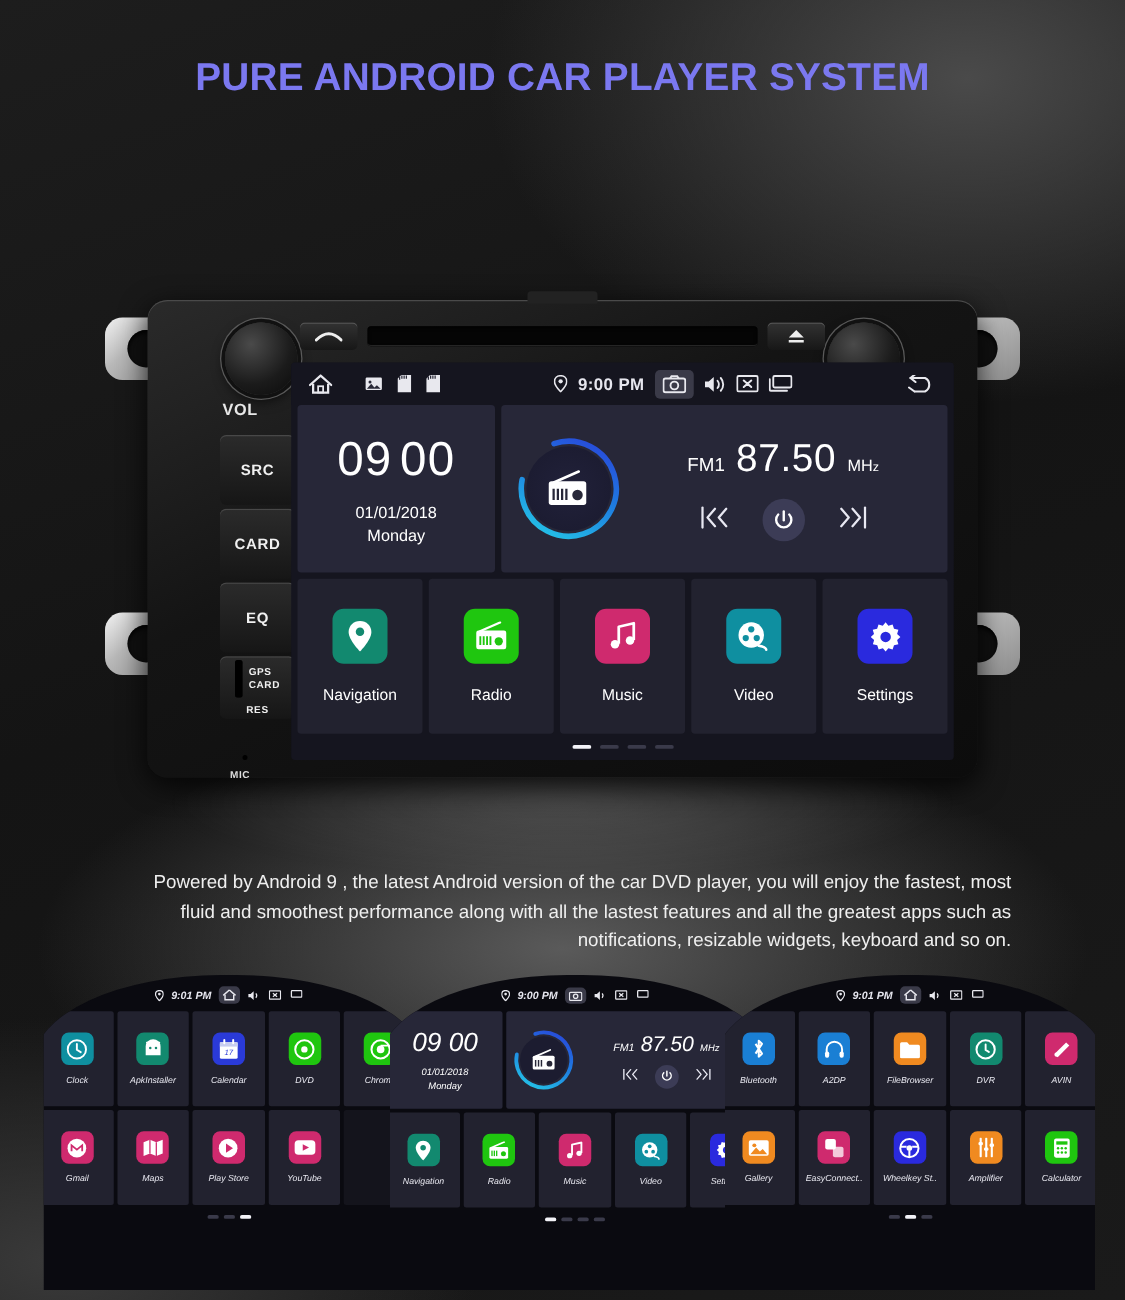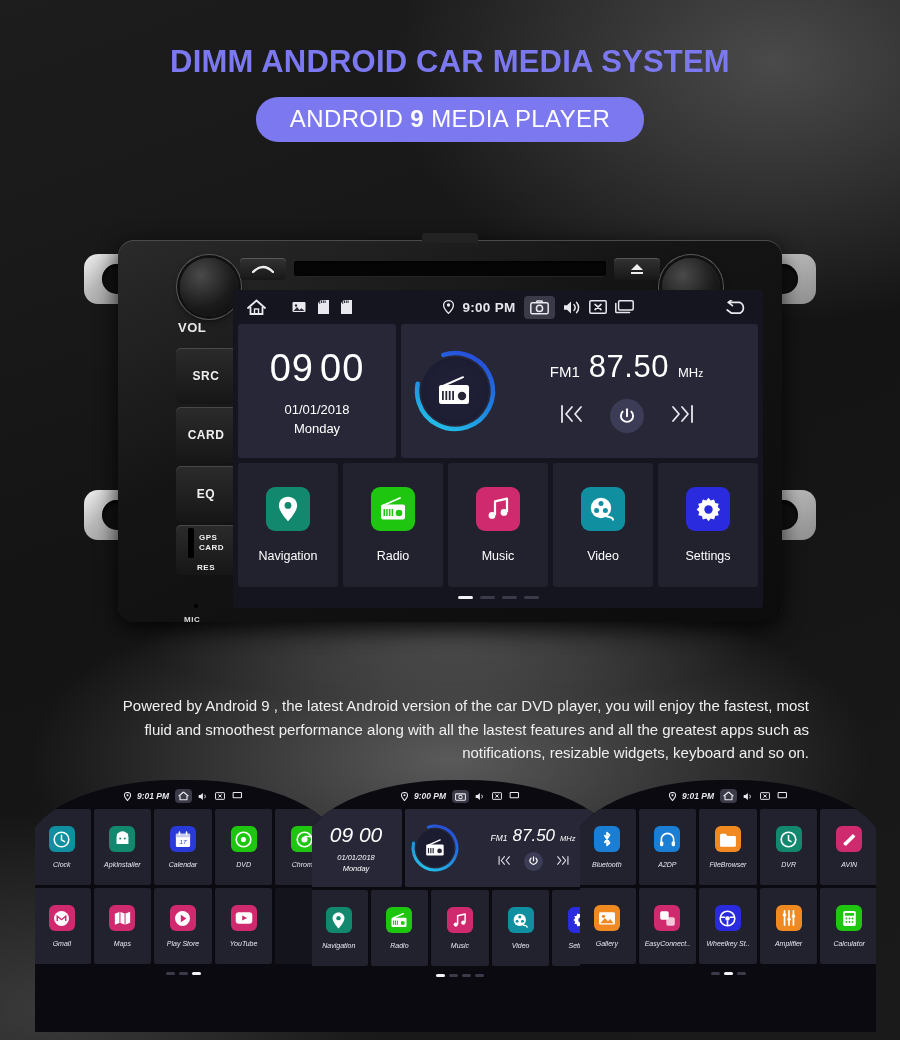--- a/index.html
+++ b/index.html
@@ -273,24 +273,21 @@
   .pr-unit { font-size:7.5px; }
   .pr-ctrl { display:flex; align-items:center; justify-content:center; gap:13px; margin-top:6px; color:#e8e8f2; }
   .ppwr { width:19px; height:19px; border-radius:50%; background:#3c3c56; display:flex; align-items:center; justify-content:center; }
 </style>
 </head>
 <body>
 
 <div class="page">
 
   <div class="hdr">
-    <h1>DIMM ANDROID CAR MEDIA SYSTEM</h1>
-    <div class="pill">
-      <span class="lite">ANDROID </span><b>9</b><span class="lite"> MEDIA PLAYER</span>
-    </div>
+    <h1>PURE ANDROID CAR PLAYER SYSTEM</h1>
   </div>
 
   <div class="device-wrap">
     <div class="dev-glow"></div>
 
     <div class="ear tl"></div>
     <div class="ear bl"></div>
     <div class="ear tr"></div>
     <div class="ear br"></div>
 

